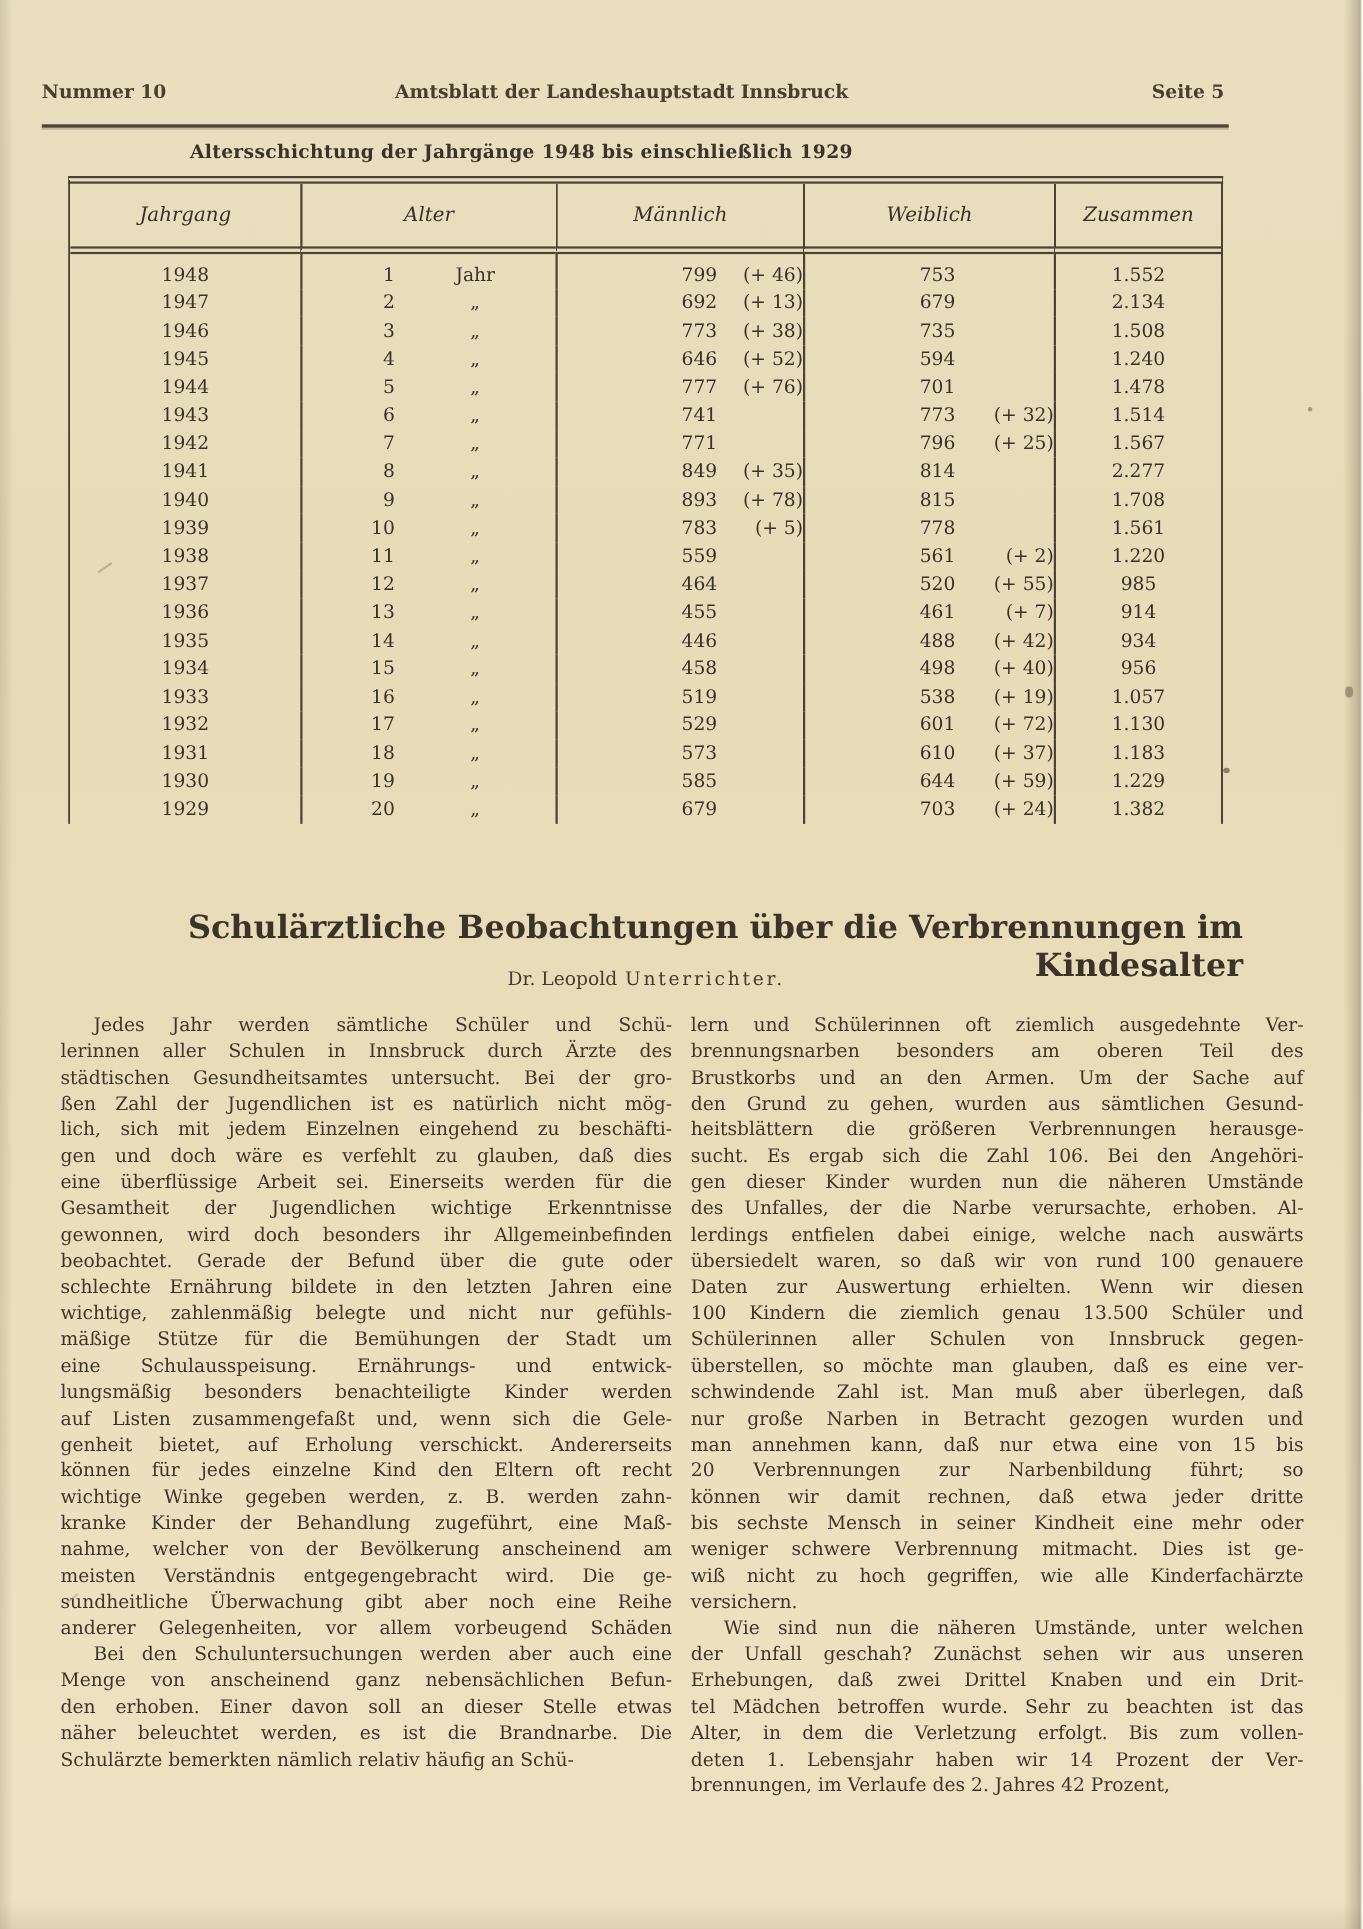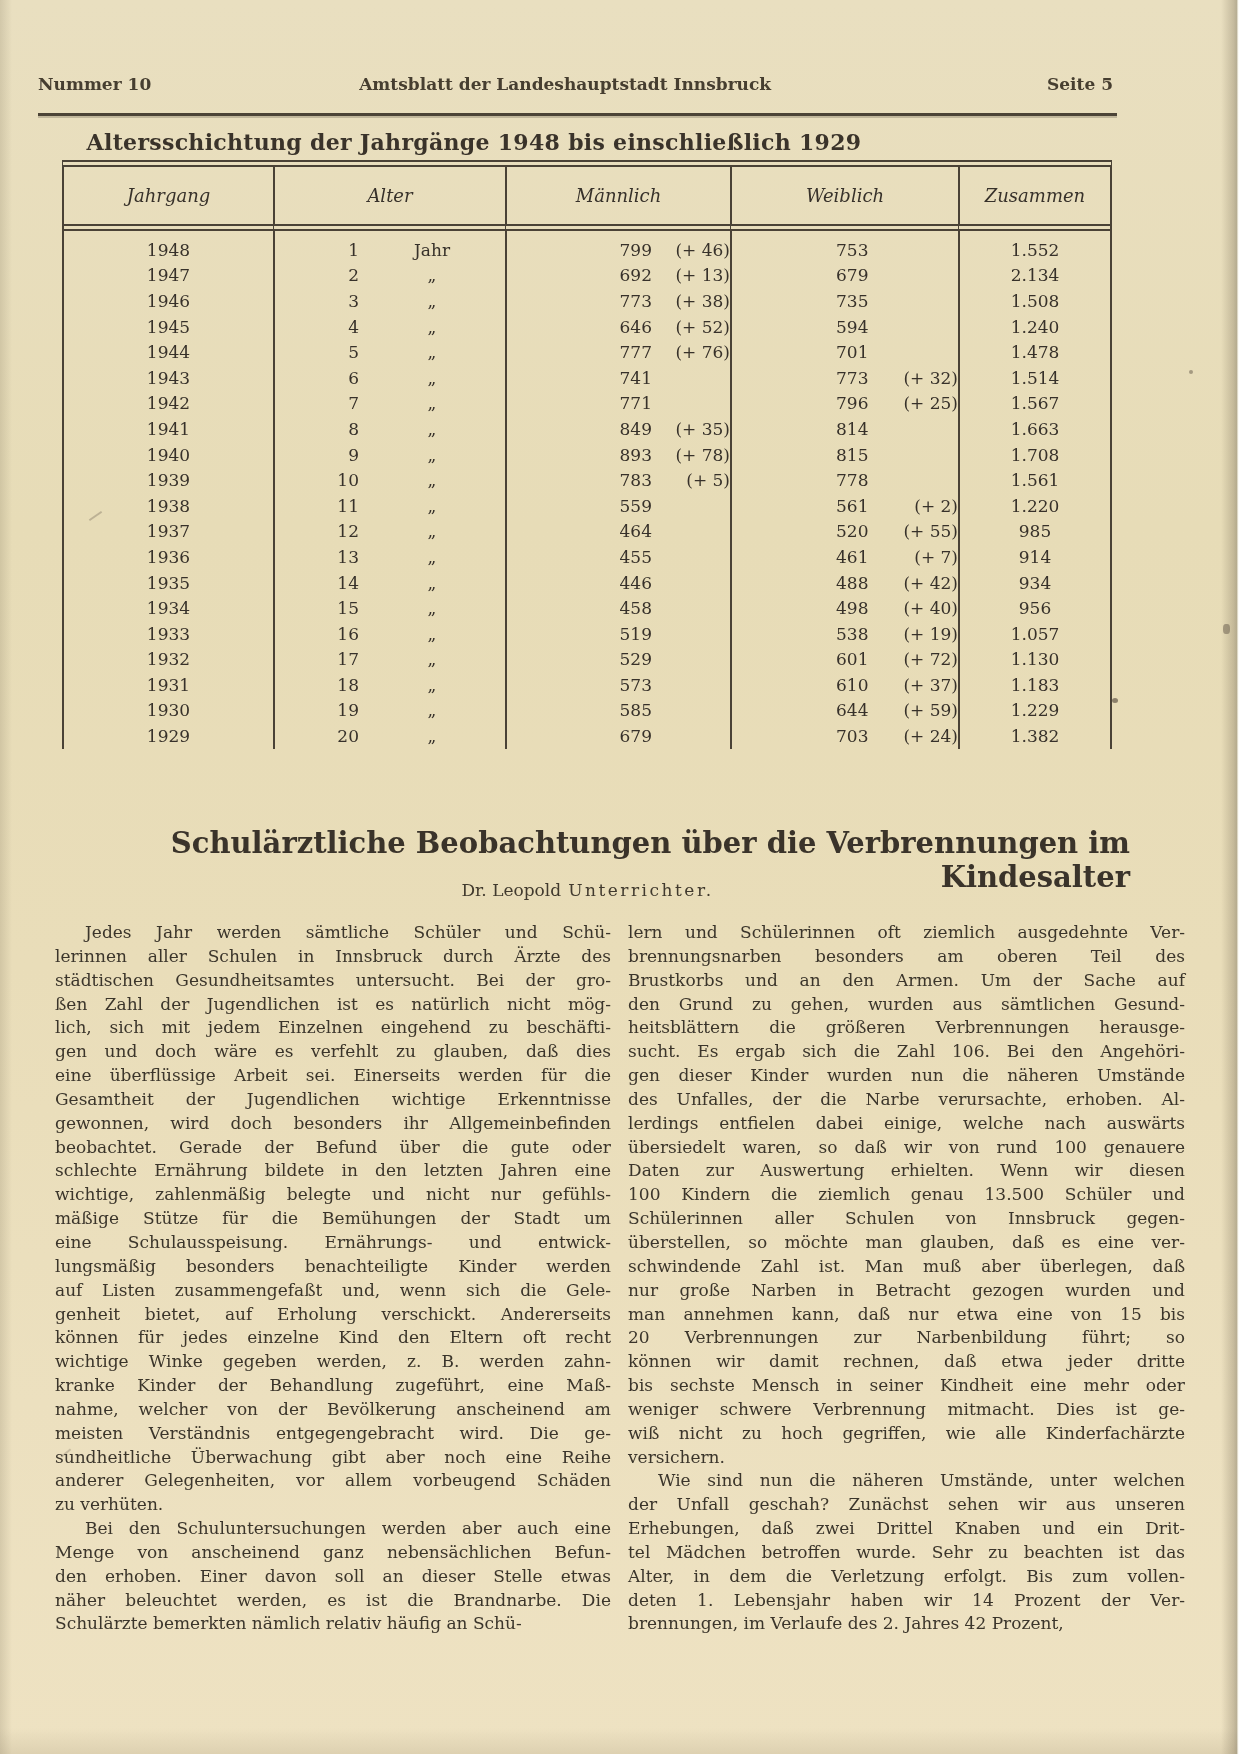--- a/index.html
+++ b/index.html
@@ -21,21 +21,21 @@
 
   
   .pheader{position:absolute; left:38px; top:74px; width:1079px; height:26px; font-size:17px; font-weight:bold; color:#463e30;}
   .pheader .issue{position:absolute; left:0; top:0;}
   .pheader .journal{position:absolute; left:50%; top:0; transform:translateX(-53%); white-space:nowrap;}
   .pheader .pageno{position:absolute; right:4px; top:0;}
   .hrule{position:absolute; left:38px; top:113px; width:1079px; height:3px; background:#4c4437; box-shadow:0 2px 0 rgba(76,68,55,.25);}
 
   
   .ttitle{position:absolute; left:62px; top:129px; width:1046px; box-sizing:border-box; padding-right:222px;
-    text-align:center; font-size:22px; font-weight:bold; color:#3a332a; letter-spacing:.3px;}
+    text-align:center; font-size:17px; font-weight:bold; color:#3a332a; letter-spacing:.3px;}
   table.age{position:absolute; left:62px; top:160px; width:1046px; table-layout:fixed; border-collapse:separate; border-spacing:0;
     border-top:7px double #4a4236; border-left:2px solid #4a4236; border-right:2px solid #4a4236; color:#37312a;}
   table.age th{height:55px; font-weight:normal; font-size:18px; border-bottom:7px double #4a4236; vertical-align:middle;font-style:italic;}
   table.age th + th, table.age td + td{border-left:2px solid #4a4236;}
   table.age tbody td{height:25.6px; font-size:17px; padding:0; vertical-align:middle;}
   table.age tbody tr:first-child td{padding-top:6px;}
   td.c-year, td.c-sum{text-align:center;}
   .alter-wrap{display:flex;}
   .alter-wrap .anum{width:84px; text-align:right; display:inline-block;}
   .alter-wrap .aunit{flex:1; text-align:center;}
@@ -271,21 +271,21 @@
           <span class="v">849</span>
           <span class="d">(+ 35)</span>
         </div>
       </td>
       <td class="c-female">
         <div class="mw-wrap">
           <span class="v">814</span>
           <span class="d"></span>
         </div>
       </td>
-      <td class="c-sum">1.663</td>
+      <td class="c-sum">2.277</td>
     </tr>
 
     <tr>
       <td class="c-year">1940</td>
       <td class="c-age">
         <div class="alter-wrap">
           <span class="anum">9</span>
           <span class="aunit">„</span>
         </div>
       </td>
@@ -583,21 +583,20 @@
         <div class="tline">lungsmäßig besonders benachteiligte Kinder werden</div>
         <div class="tline">auf Listen zusammengefaßt und, wenn sich die Gele-</div>
         <div class="tline">genheit bietet, auf Erholung verschickt. Andererseits</div>
         <div class="tline">können für jedes einzelne Kind den Eltern oft recht</div>
         <div class="tline">wichtige Winke gegeben werden, z. B. werden zahn-</div>
         <div class="tline">kranke Kinder der Behandlung zugeführt, eine Maß-</div>
         <div class="tline">nahme, welcher von der Bevölkerung anscheinend am</div>
         <div class="tline">meisten Verständnis entgegengebracht wird. Die ge-</div>
         <div class="tline">sundheitliche Überwachung gibt aber noch eine Reihe</div>
         <div class="tline">anderer Gelegenheiten, vor allem vorbeugend Schäden</div>
-        <div class="tline last">zu verhüten.</div>
       </div>
     <div class="para indent">
         <div class="tline">Bei den Schuluntersuchungen werden aber auch eine</div>
         <div class="tline">Menge von anscheinend ganz nebensächlichen Befun-</div>
         <div class="tline">den erhoben. Einer davon soll an dieser Stelle etwas</div>
         <div class="tline">näher beleuchtet werden, es ist die Brandnarbe. Die</div>
         <div class="tline last">Schulärzte bemerkten nämlich relativ häufig an Schü-</div>
       </div>
   </div>
   <div class="bodycol col-right">

